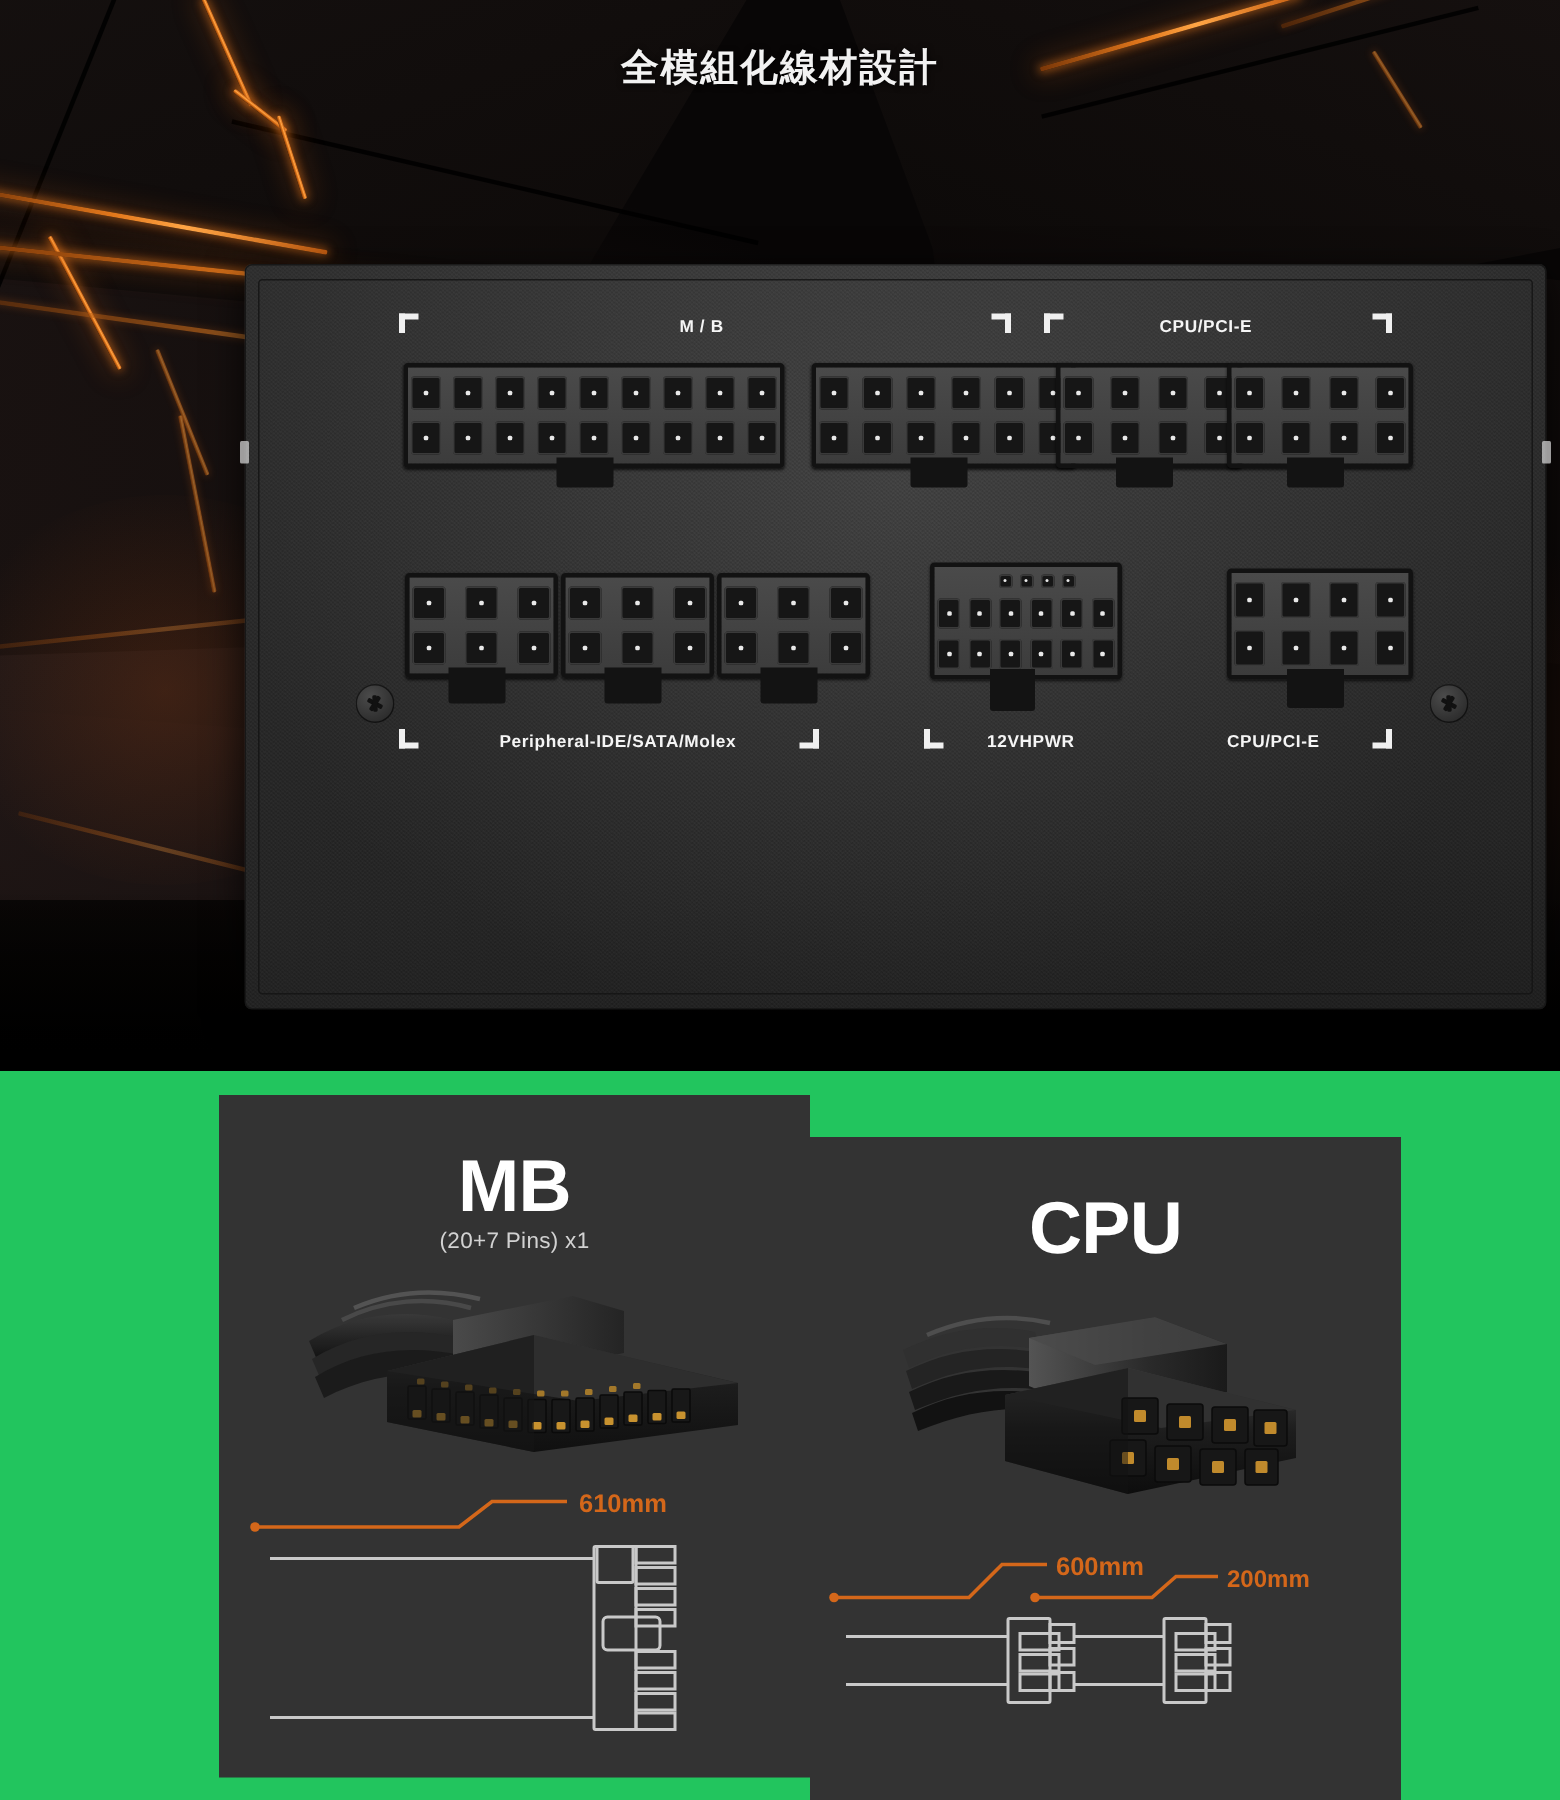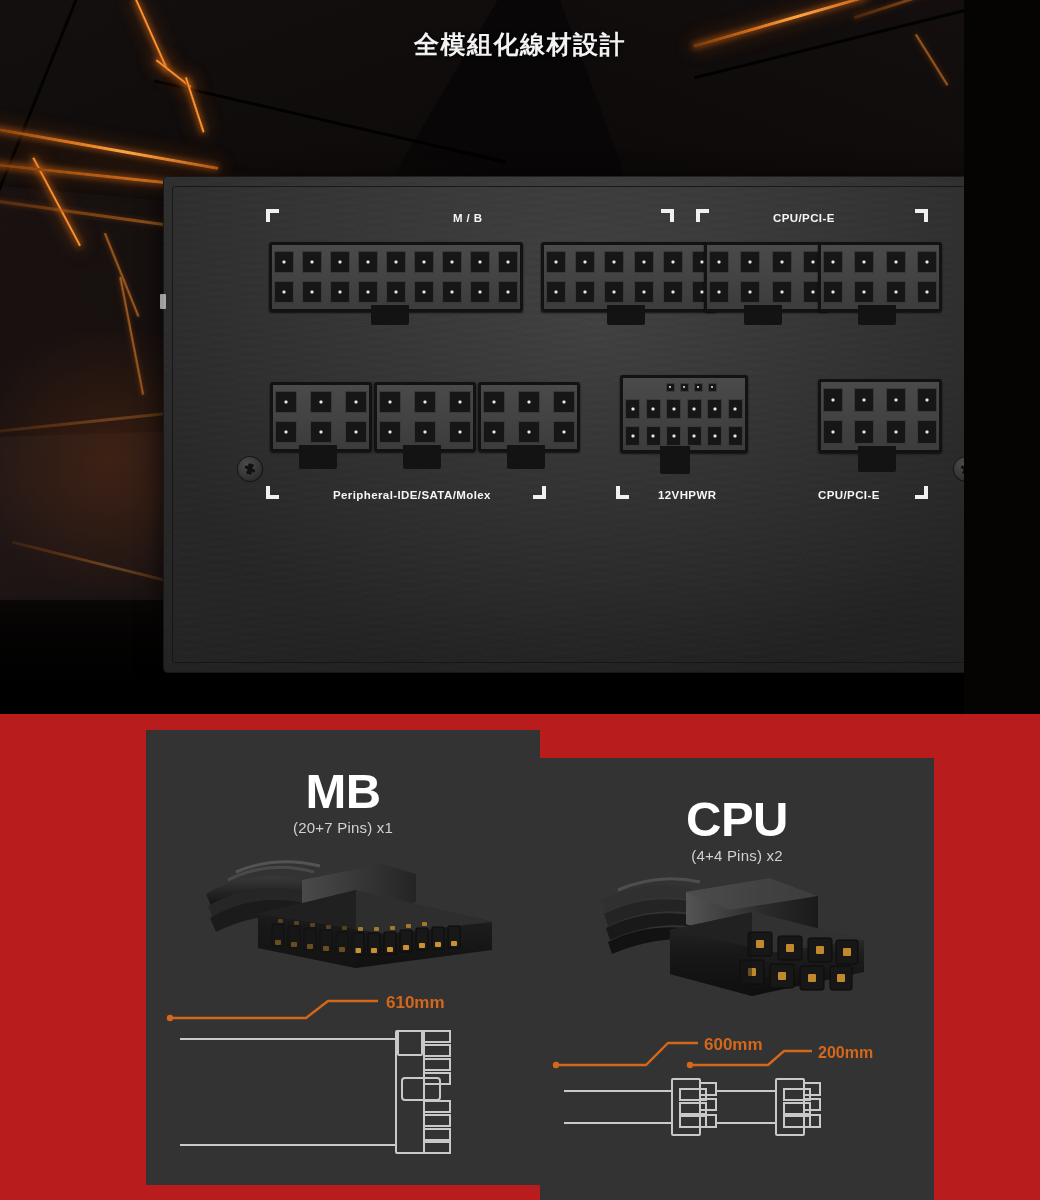--- a/index.html
+++ b/index.html
@@ -1,21 +1,21 @@
 <!DOCTYPE html>
 <html><head>
 <meta charset="utf-8">
 <style>
   html,body{margin:0;padding:0;background:#000;}
   body{width:1040px;height:1200px;overflow:hidden;font-family:"Liberation Sans","DejaVu Sans",sans-serif;}
 
   #page{position:relative;width:1040px;height:1200px;background:#050403;overflow:hidden;}
 
   
-  #hero{position:absolute;left:0;top:0;width:964px;height:714px;overflow:hidden;
+  #hero{position:absolute;left:0;top:0;width:1040px;height:714px;overflow:hidden;
         background:
           radial-gradient(ellipse 700px 420px at 18% 62%, #2a1a18 0%, #140d0c 45%, #080606 80%),
           radial-gradient(ellipse 620px 380px at 88% 18%, #1d1512 0%, #0c0908 60%, #050404 100%),
           linear-gradient(150deg,#0a0807 0%,#120c0a 35%,#090706 70%,#040303 100%);}
 
   .facet{position:absolute;pointer-events:none;}
 
   
   .plate{position:absolute;}
 
@@ -81,21 +81,21 @@
 
   .screw{position:absolute;width:26px;height:26px;border-radius:50%;
          background:radial-gradient(circle at 38% 32%, #4b4b4b, #2e2e2e 70%, #222);
          box-shadow:inset 0 0 0 1px rgba(0,0,0,.6);}
   .screw i{position:absolute;left:50%;top:50%;width:11px;height:3px;background:#111;border-radius:1px;}
   .screw i:nth-child(1){transform:translate(-50%,-50%) rotate(28deg);}
   .screw i:nth-child(2){transform:translate(-50%,-50%) rotate(-58deg);}
   .screw i:nth-child(3){transform:translate(-50%,-50%) rotate(86deg);}
 
   
-  #cards{position:absolute;left:0;top:714px;width:1040px;height:486px;background:#b91c1c;}
+  #cards{position:absolute;left:0;top:714px;width:1040px;height:486px;background:#22c55e;}
   .card{position:absolute;top:16px;width:394px;height:455px;background:#333333;}
   #card-mb{left:146px;}
   #card-cpu{left:540px;margin-top:28px;}
 
   .card-head{position:absolute;left:0;top:38px;width:100%;text-align:center;}
   .card-title{font-size:49px;font-weight:bold;color:#ffffff;line-height:.95;letter-spacing:-0.5px;}
   .card-sub{margin-top:4px;font-size:15px;color:#d2d2d2;letter-spacing:.2px;}
 
   .photo{position:absolute;}
 
@@ -513,21 +513,20 @@
           <path d="M24 43 L 160 43 L 182 26 L 232 26"></path>
         </g>
         <circle cx="24" cy="43" r="3.2" fill="#d4671a"></circle>
         <text x="240" y="33" fill="#d4671a" font-family="Liberation Sans, sans-serif" font-size="17" font-weight="bold">610mm</text>
       </svg>
     </div>
 
     <div class="card" id="card-cpu">
       <div class="card-head">
         <div class="card-title">CPU</div>
-        <div class="card-sub">(4+4 Pins) x2</div>
       </div>
 
       <svg class="photo" style="left:62px;top:116px;" width="280" height="126" viewBox="0 0 280 126">
         <defs>
           <linearGradient id="cpuBody" x1="0" y1="0" x2="0" y2="1">
             <stop offset="0" stop-color="#424242"></stop>
               <stop offset="0.5" stop-color="#1d1d1d"></stop>
               <stop offset="1" stop-color="#0d0d0d"></stop>
           </linearGradient>
           <linearGradient id="cpuTop" x1="0" y1="0" x2="1" y2="0">

